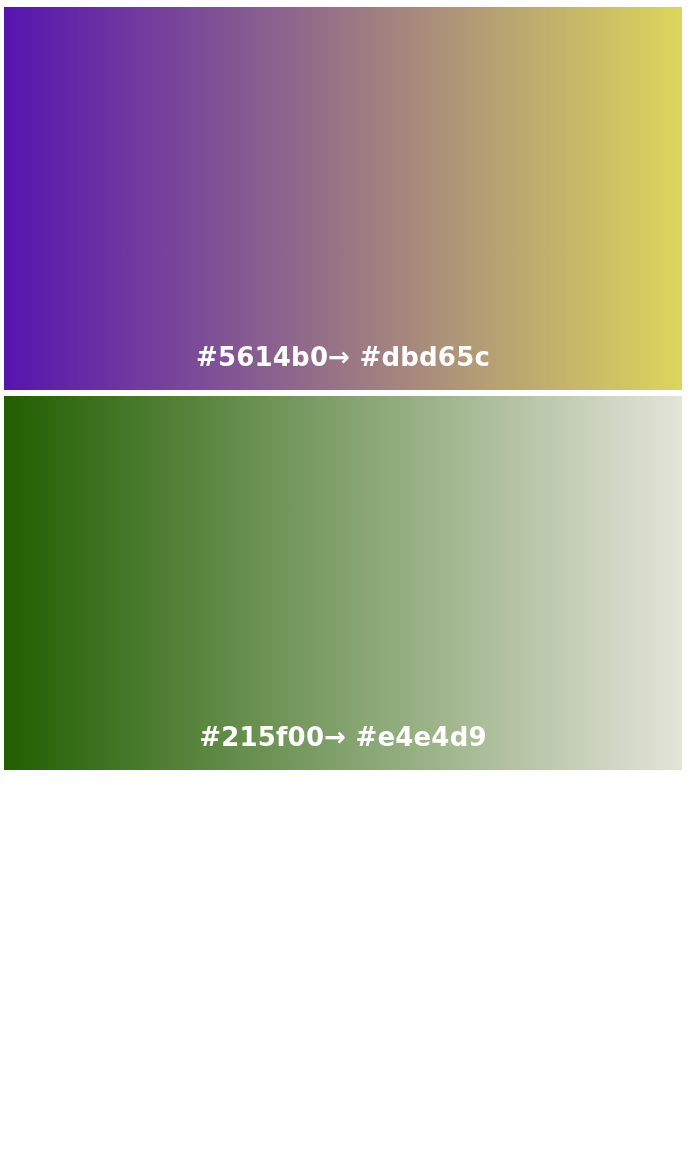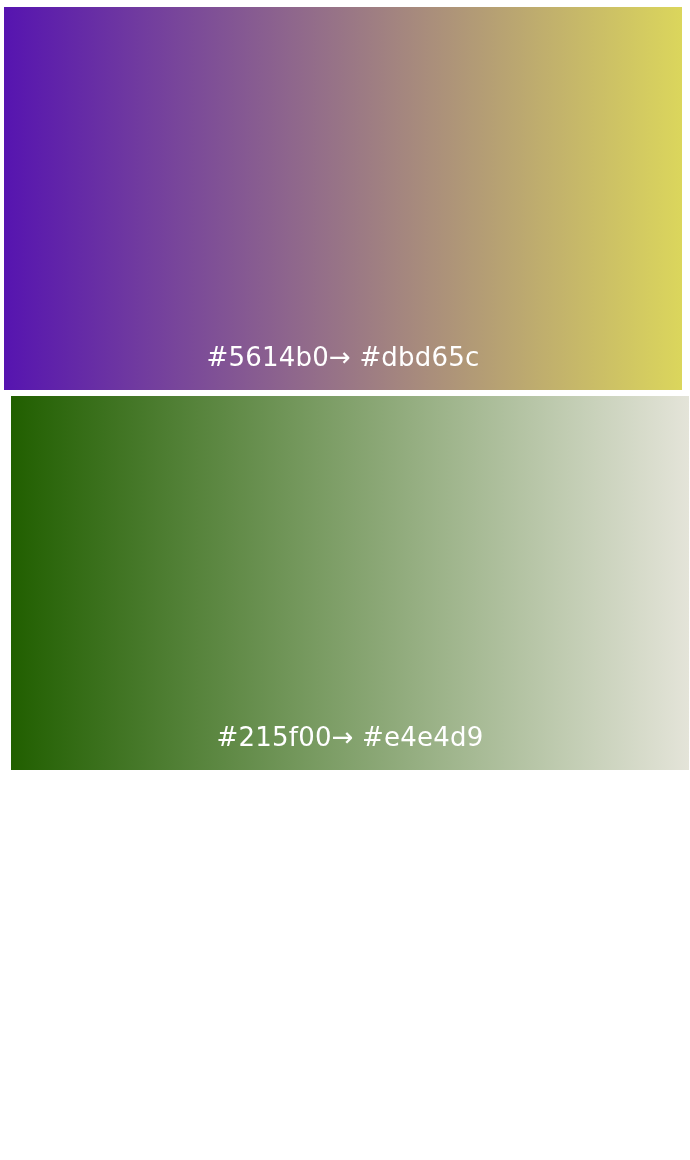--- a/index.html
+++ b/index.html
@@ -37,34 +37,34 @@
 
   .swatch.s1 { height: 383px; }
   .swatch.s2 { height: 374px; margin-top: 6px; }
   .swatch.s3 { height: 371px; margin-top: 7px; }
 
   .swatch-label {
     position: relative;
     display: block;
     color: #ffffff;
     font-size: 26px;
-    font-weight: 400;
+    font-weight: 700;
     letter-spacing: 0.2px;
     line-height: 1;
     white-space: pre;
     margin-bottom: 20px;
   }
 </style>
 </head>
 <body style="background: rgb(255, 255, 255);">
 
 <div id="swatch-stack">
 
   <div class="swatch s1" style="background-image: linear-gradient(to right, rgb(86, 20, 176), rgb(219, 214, 92));">
     <span class="swatch-label" style="color: rgb(255, 255, 255);">#5614b0→ #dbd65c</span>
   </div>
 
-  <div class="swatch s2" style="background-image: linear-gradient(to right, rgb(33, 95, 0), rgb(228, 228, 217)); margin-left: 7px;">
+  <div class="swatch s2" style="background-image: linear-gradient(to right, rgb(33, 95, 0), rgb(228, 228, 217));">
     <span class="swatch-label" style="color: rgb(255, 255, 255);">#215f00→ #e4e4d9</span>
   </div>
 
 
 </div>
 
 </body></html>

